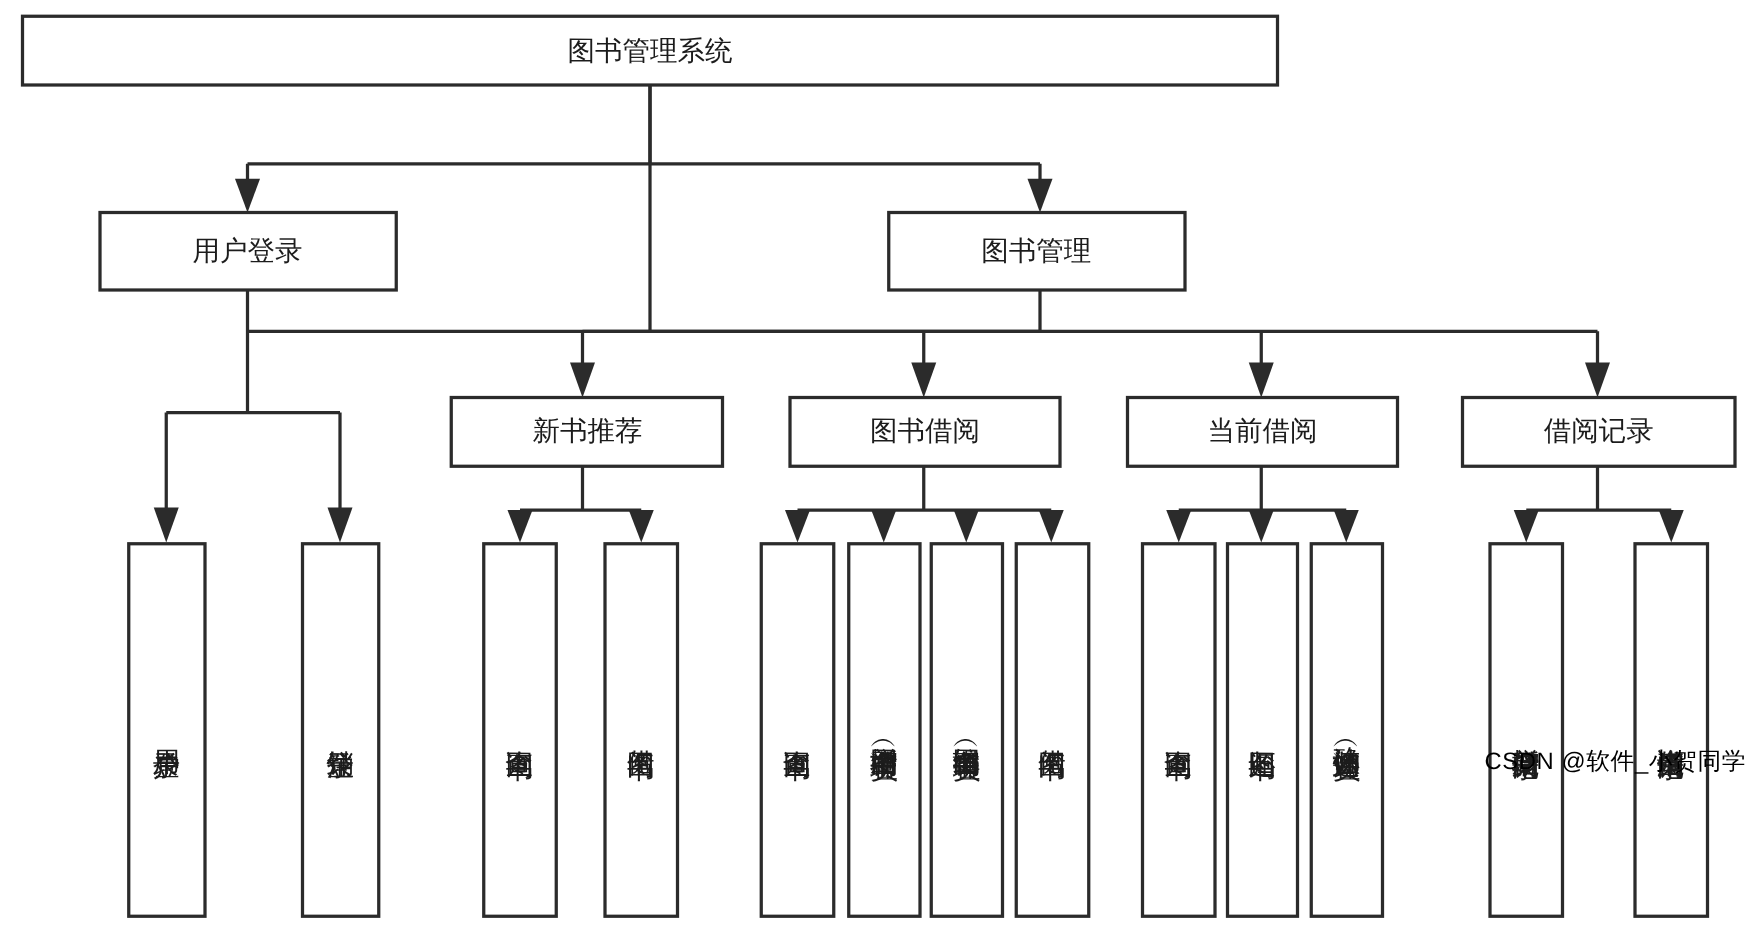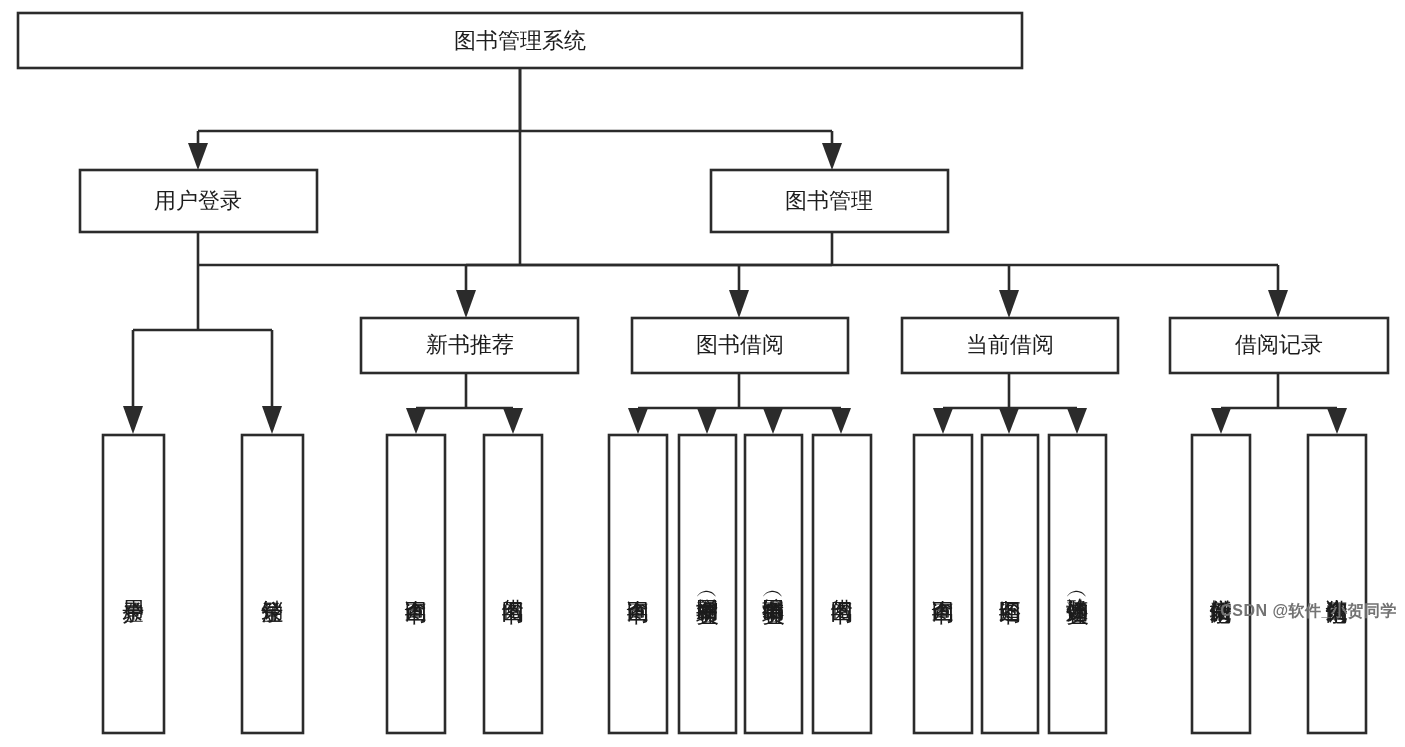--- a/index.html
+++ b/index.html
@@ -63,25 +63,24 @@
     justify-content: center;
     text-align: center;
     white-space: nowrap;
     pointer-events: none;
   }
   .watermark {
     position: absolute;
     right: 8px;
     bottom: 4px;
     font-family: "Liberation Sans", "DejaVu Sans", sans-serif;
-    font-size: 16px;
-    color: #737373;
+    font-size: 19px;
+    color: #000000;
     letter-spacing: 0.5px;
     white-space: nowrap;
-    font-weight: bold;
   }
 </style>
 </head>
 <body>
 
 <div id="diagram-root">
 
   <svg class="flow-svg" viewBox="0 0 1405 747">
 
     <g>

